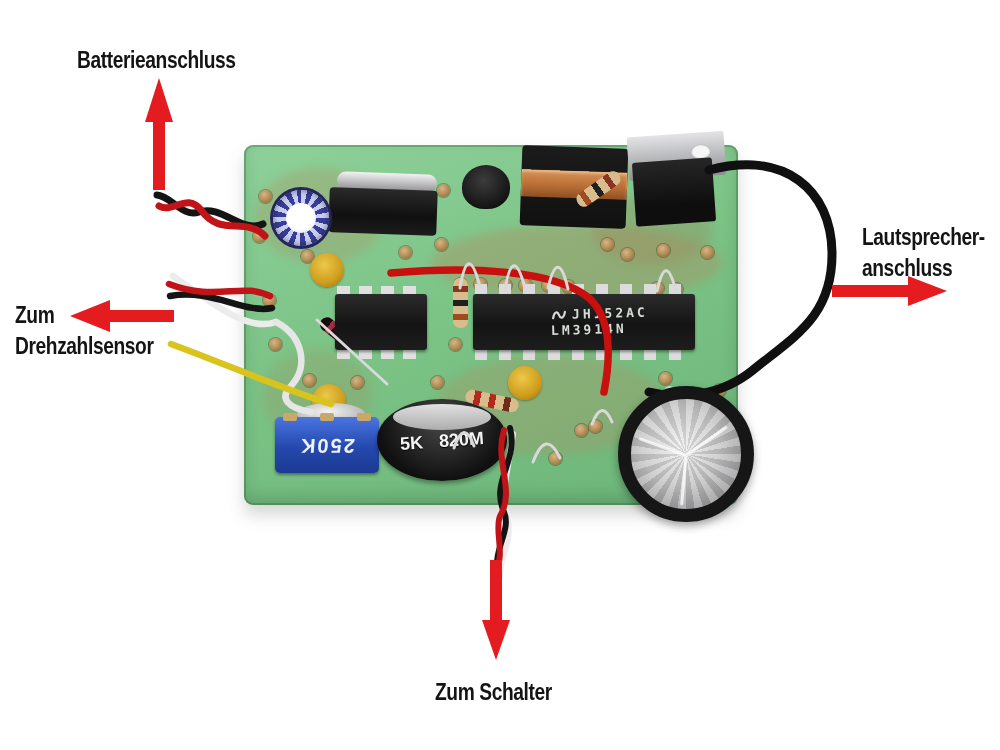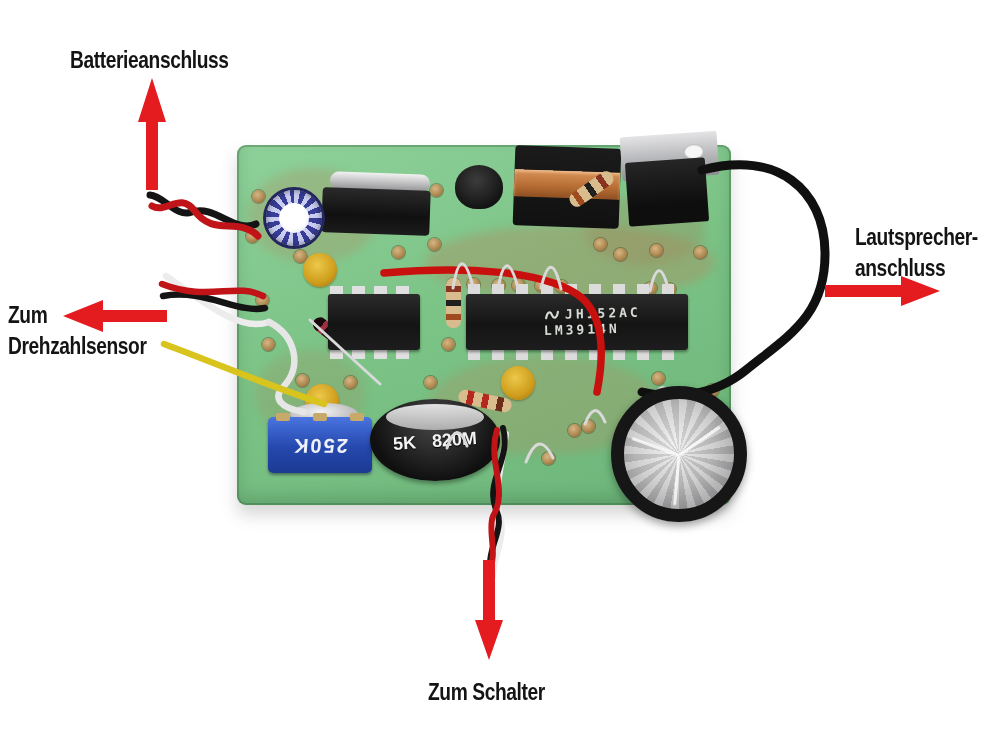--- a/index.html
+++ b/index.html
@@ -1,17 +1,17 @@
 <!DOCTYPE html>
 <html><head>
 <meta charset="utf-8">
 <style>
   html,body{margin:0;padding:0;width:1000px;height:750px;background:#fff;overflow:hidden;
     font-family:"Liberation Sans", sans-serif;}
-  .scene{position:absolute;inset:0;width:806px;height:750px;background:#fff;}
+  .scene{position:absolute;inset:0;width:806px;height:750px;background:#fff;margin-left:7px;}
 
   
   .lbl{position:absolute;font-weight:bold;color:#141414;font-size:24px;line-height:31px;
        letter-spacing:-0.5px;transform:scaleX(.8);transform-origin:left top;white-space:nowrap;}
 
   
   .board{position:absolute;left:237px;top:145px;width:494px;height:360px;border-radius:9px;z-index:1;
     background:linear-gradient(160deg,#8ed19a 0%,#7cc386 45%,#6cb579 100%);
     box-shadow:inset 0 0 0 2px rgba(40,90,50,.30), inset 0 -8px 16px rgba(30,70,40,.22),
                0 10px 16px rgba(90,100,90,.25);}

